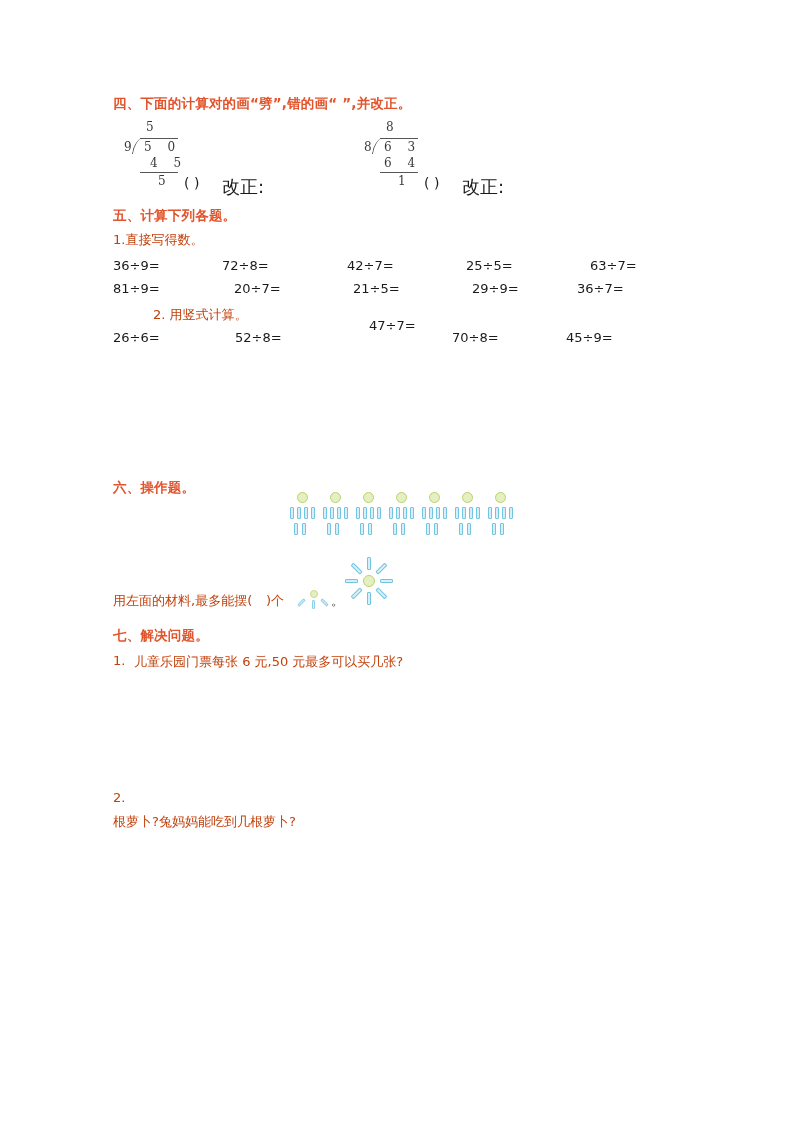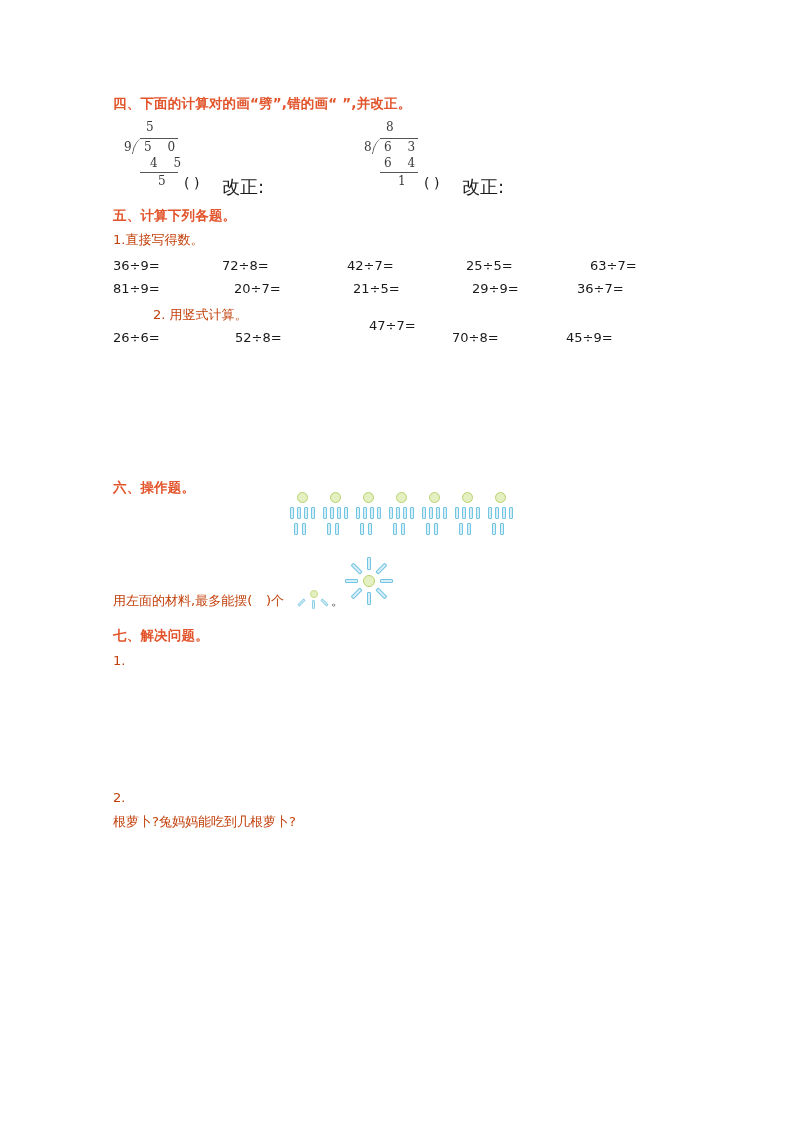--- a/index.html
+++ b/index.html
@@ -343,17 +343,18 @@
     <div class="s-core"></div>
   <div class="s-ray" style="left: 1px; top: 8px; transform: rotate(45deg);"></div>
       <div class="s-ray" style="left: 13px; top: 10px; transform: rotate(0deg);"></div>
       <div class="s-ray" style="left: 24px; top: 8px; transform: rotate(-45deg);"></div>
     </div>
   <div class="period" style="left:331px; top:592px;">。</div>
 
   <div class="section-head" style="left:113px; top:627px;">七、解决问题。</div>
 
   <div class="body-text" style="left:113px; top:653px;">1.</div>
+  <div class="body-text" style="left:134px; top:653px;">儿童乐园门票每张 6 元,50 元最多可以买几张?</div>
 
   <div class="body-text" style="left:113px; top:790px;">2.</div>
   <div class="body-text" style="left:113px; top:813px;">根萝卜?兔妈妈能吃到几根萝卜?</div>
 
 </div>
 
 </body></html>

